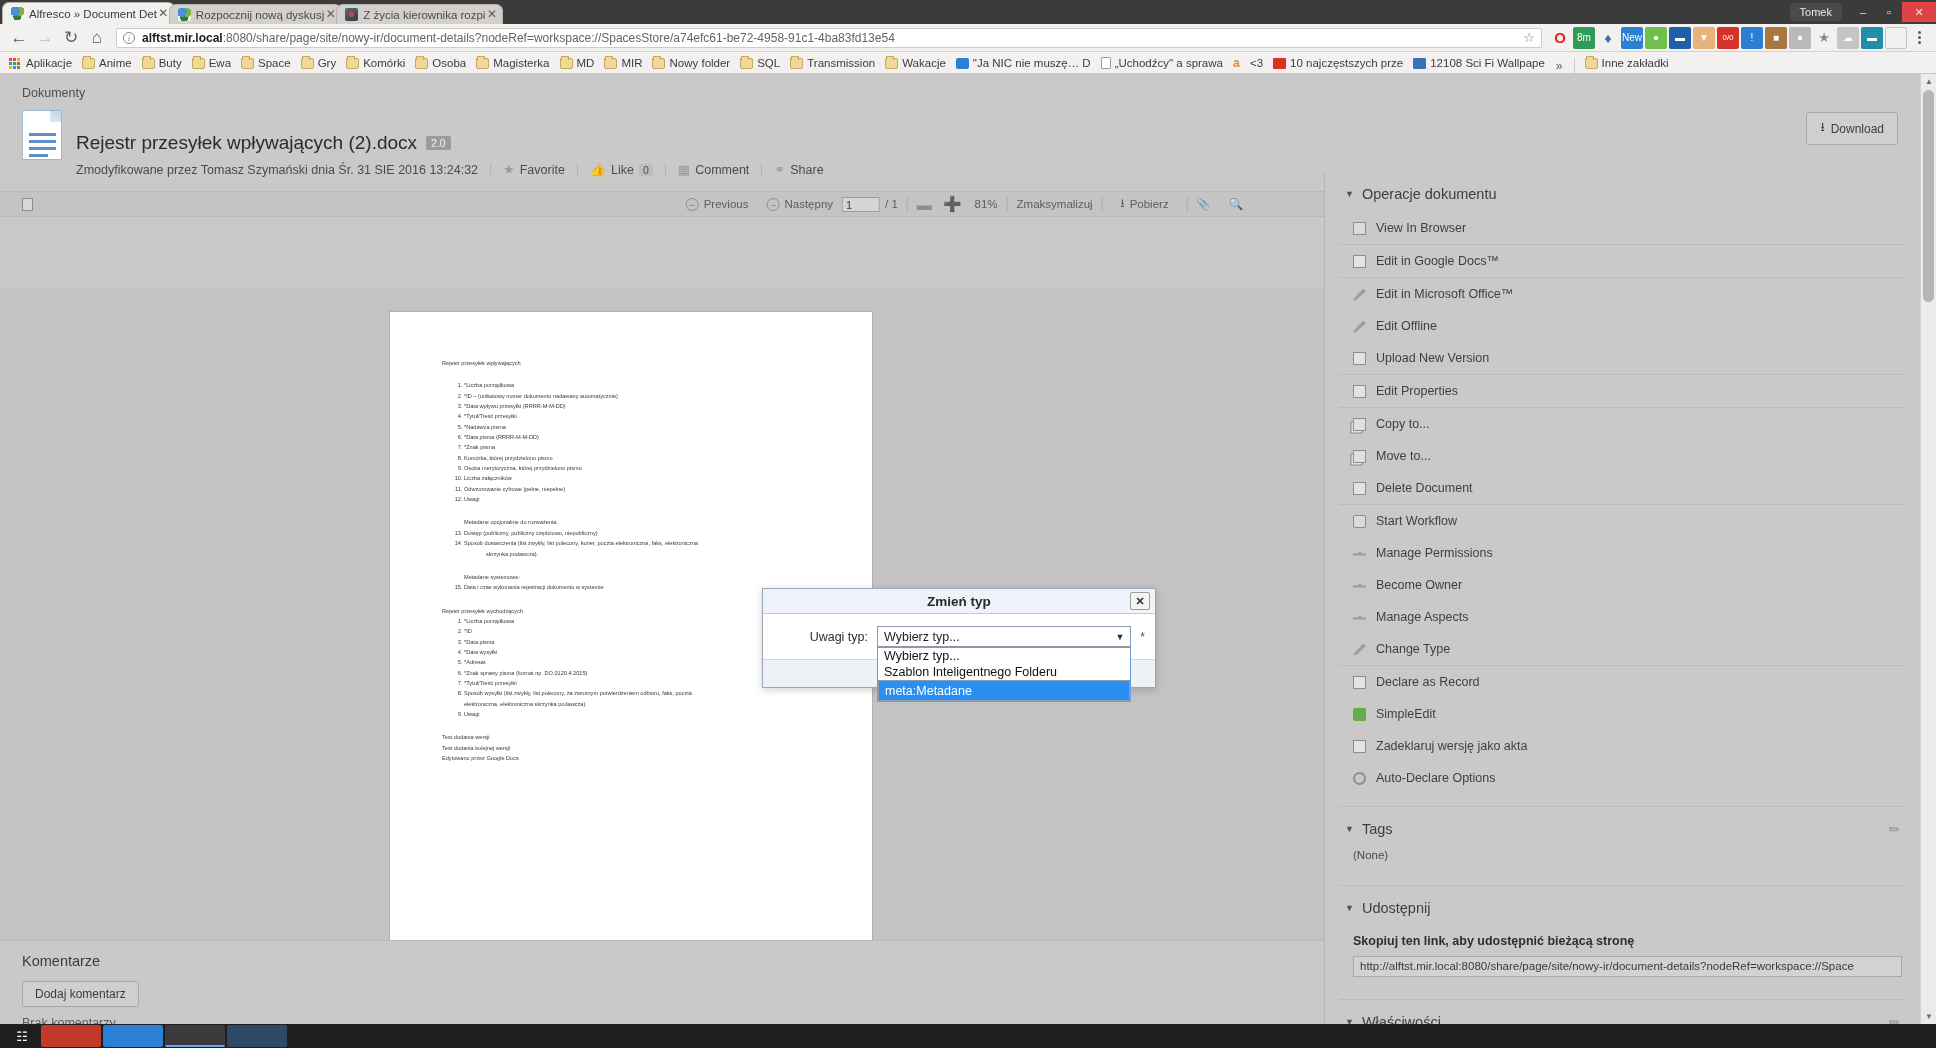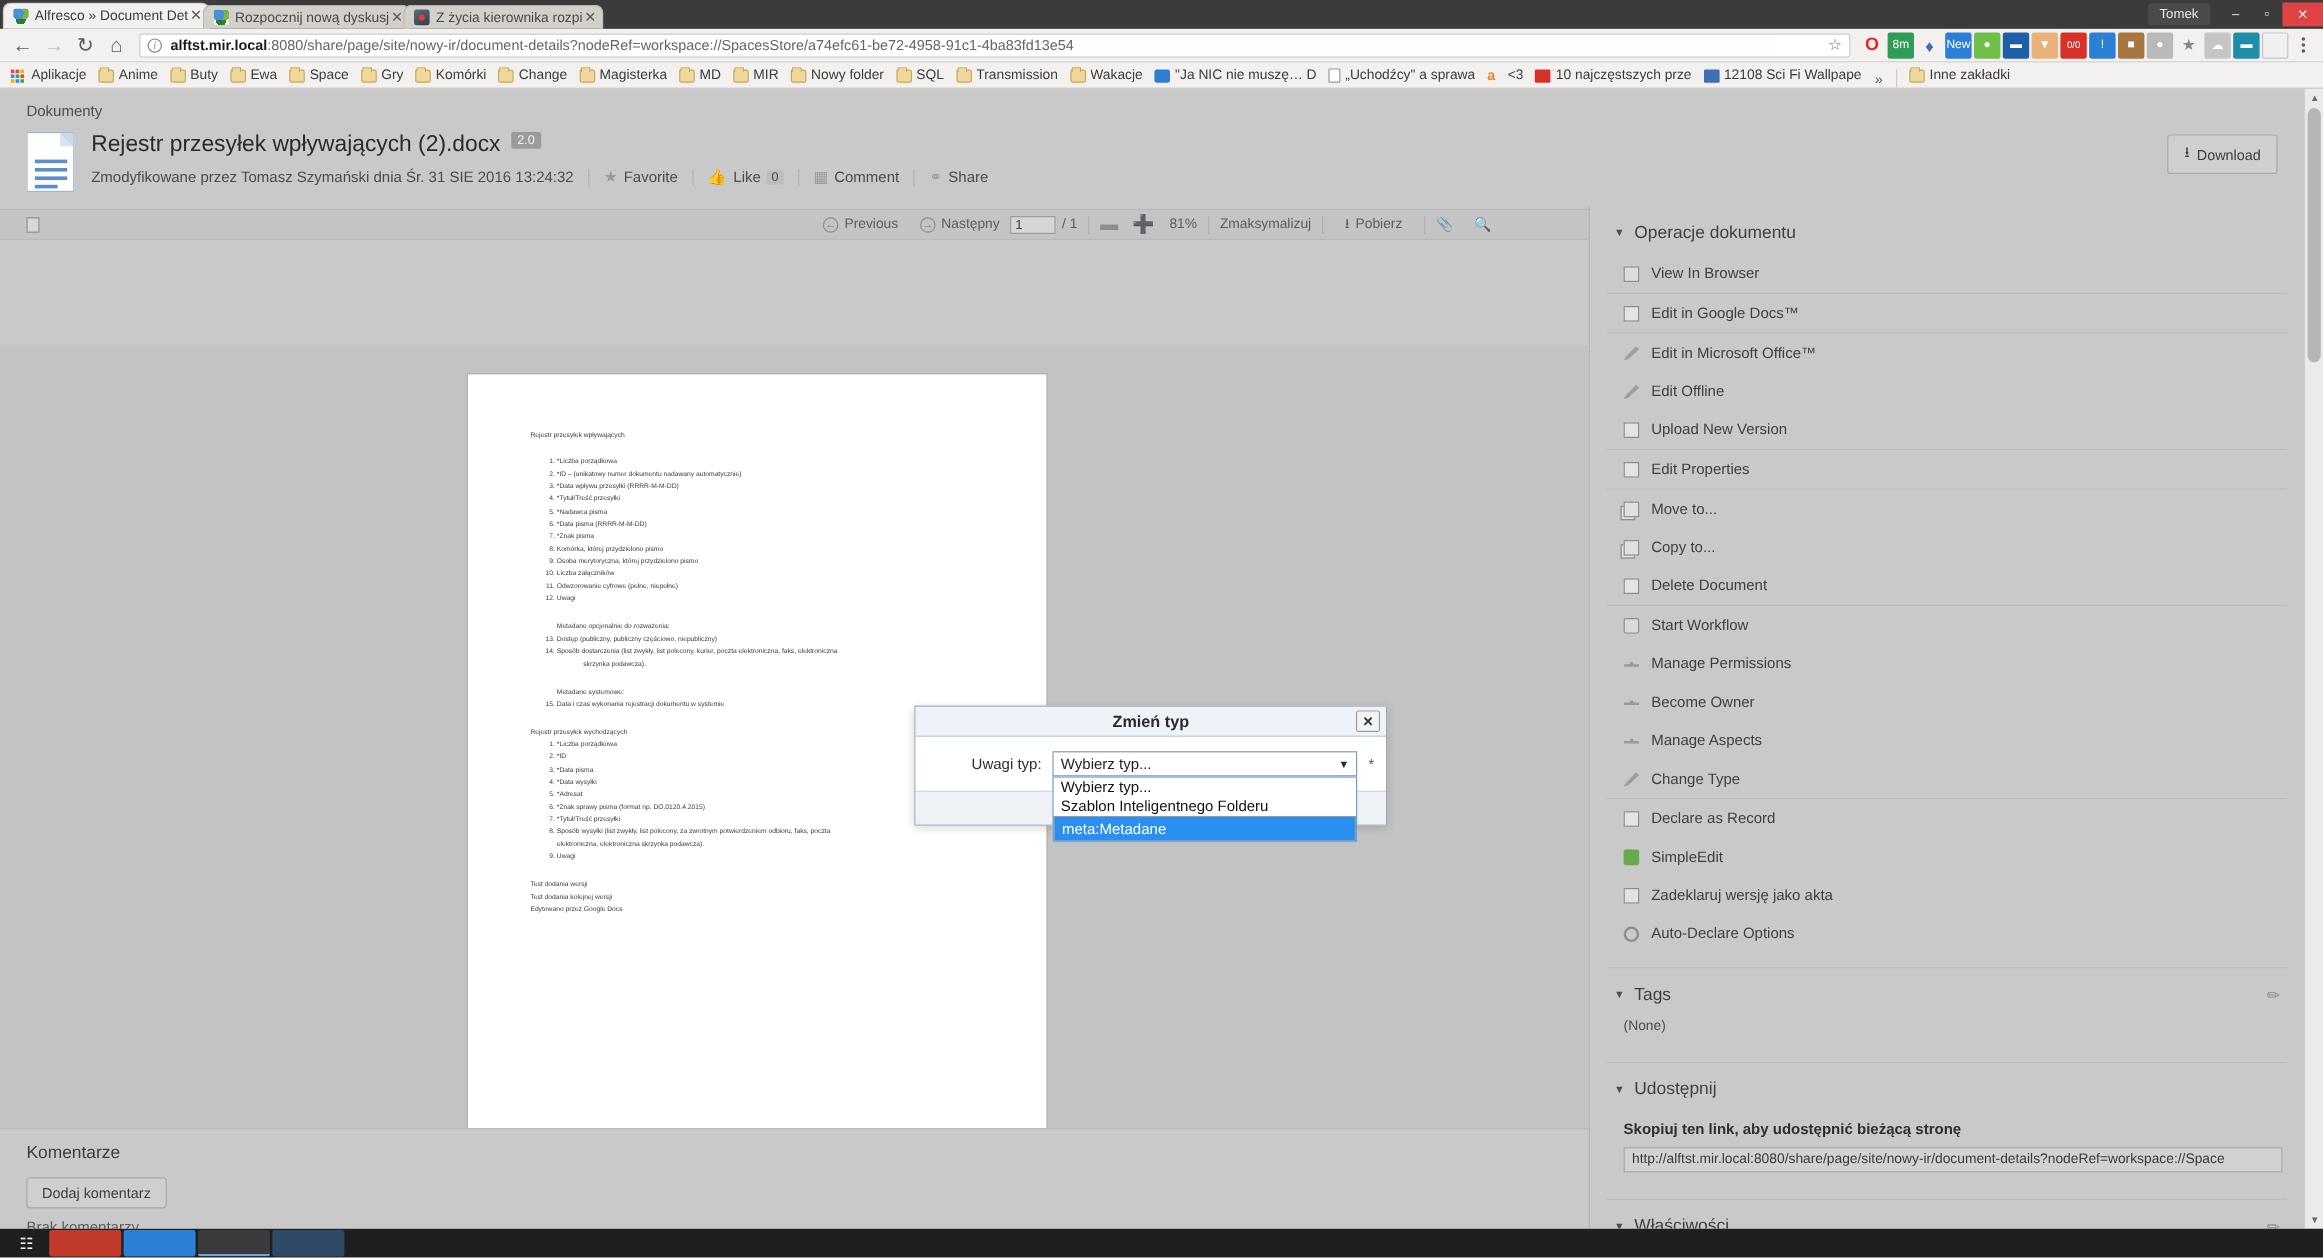--- a/index.html
+++ b/index.html
@@ -103,21 +103,21 @@
   #dochead{display:flex;align-items:flex-start;padding:4px 22px 0 22px;position:relative;}
   .docicon{
     width:40px;height:50px;background:#ffffff;border:1px solid #9fb8cf;position:relative;flex:none;margin-right:14px;
   }
   .docicon:before{content:"";position:absolute;right:0;top:0;border-width:0 11px 11px 0;border-style:solid;border-color:#d6e4f0 #c9d9e8;}
   .docicon i{position:absolute;left:6px;height:3px;background:#5b8fc9;display:block;}
   .docicon i:nth-child(1){top:22px;width:27px;}
   .docicon i:nth-child(2){top:29px;width:27px;}
   .docicon i:nth-child(3){top:36px;width:27px;}
   .docicon i:nth-child(4){top:43px;width:19px;}
-  #doctitle{font-size:19px;color:#2b2b2b;display:flex;align-items:flex-start;gap:9px;}
+  #doctitle{font-size:19px;color:#2b2b2b;display:flex;align-items:center;gap:9px;margin-top:22px;}
   .verbadge{background:#9b9b9b;color:#f4f4f4;font-size:10.5px;padding:1px 5px;border-radius:2px;}
   #docmeta{margin-top:8px;display:flex;align-items:center;font-size:12.5px;color:#4b4b4b;gap:0;}
   #docmeta .sep{width:1px;height:14px;background:#b4b4b4;margin:0 12px;}
   #docmeta .act{display:flex;align-items:center;gap:5px;color:#4b4b4b;}
   #docmeta .act .g{color:#9a9a9a;font-size:13px;}
   #docmeta .cnt{background:#bdbdbd;color:#4a4a4a;font-size:10.5px;padding:0 4px;border-radius:2px;}
 
   #downloadbtn{
     position:absolute;right:22px;top:6px;background:#cfcfcf;border:1px solid #a9a9a9;border-radius:3px;
     font-size:12px;color:#3d3d3d;padding:5px 13px;display:flex;align-items:center;gap:6px;
@@ -320,21 +320,21 @@
   <span class="bm">
       <span class="bmico ico-folder"></span>
       <span class="bml">Gry</span>
     </span>
   <span class="bm">
       <span class="bmico ico-folder"></span>
       <span class="bml">Komórki</span>
     </span>
   <span class="bm">
       <span class="bmico ico-folder"></span>
-      <span class="bml">Change</span>
+      <span class="bml">Osoba</span>
     </span>
   <span class="bm">
       <span class="bmico ico-folder"></span>
       <span class="bml">Magisterka</span>
     </span>
   <span class="bm">
       <span class="bmico ico-folder"></span>
       <span class="bml">MD</span>
     </span>
   <span class="bm">
@@ -549,25 +549,25 @@
     <div class="act-row bb">
         <span class="aico ai-doc"></span>
         <span>Upload New Version</span>
       </div>
     <div class="act-row bb">
         <span class="aico ai-doc"></span>
         <span>Edit Properties</span>
       </div>
     <div class="act-row">
         <span class="aico ai-copy"></span>
+        <span>Copy to...</span>
+      </div>
+    <div class="act-row">
+        <span class="aico ai-copy"></span>
         <span>Move to...</span>
-      </div>
-    <div class="act-row">
-        <span class="aico ai-copy"></span>
-        <span>Copy to...</span>
       </div>
     <div class="act-row bb">
         <span class="aico ai-doc"></span>
         <span>Delete Document</span>
       </div>
     <div class="act-row">
         <span class="aico ai-flow"></span>
         <span>Start Workflow</span>
       </div>
     <div class="act-row">

